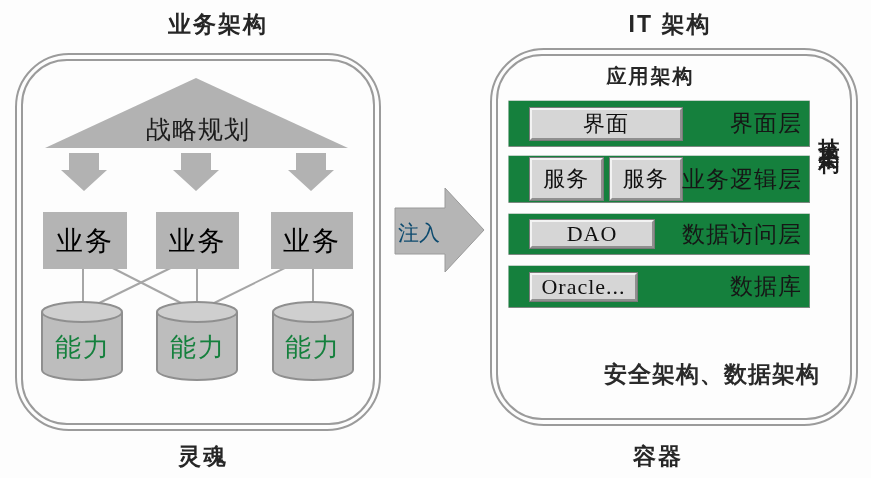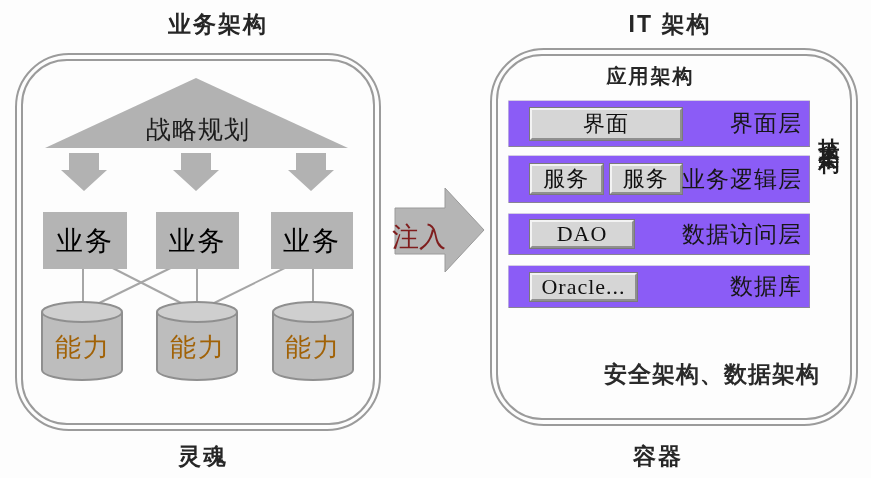--- a/index.html
+++ b/index.html
@@ -33,50 +33,50 @@
     font-family:"Liberation Serif",serif;font-size:25px;color:#1c1c1c;letter-spacing:1px;white-space:nowrap;
   }
   .bizbox{
     position:absolute;top:212px;height:57px;background:#b4b4b4;z-index:3;
     display:flex;align-items:center;justify-content:center;
     font-family:"Liberation Serif",serif;font-size:27px;color:#000000;letter-spacing:2px;
   }
   #biz1{left:43px;width:84px;} #biz2{left:156px;width:83px;} #biz3{left:271px;width:82px;}
   .caplabel{
     position:absolute;top:330px;width:84px;text-align:center;z-index:3;
-    font-family:"Liberation Serif",serif;font-size:26px;color:#a16207;letter-spacing:2px;white-space:nowrap;
+    font-family:"Liberation Serif",serif;font-size:26px;color:#15803d;letter-spacing:2px;white-space:nowrap;
   }
   #cap1{left:41px;} #cap2{left:156px;} #cap3{left:271px;}
   #inject-label{
     position:absolute;left:392px;top:219px;width:54px;text-align:center;z-index:3;
-    font-family:"Liberation Serif",serif;font-size:27px;color:#7f1d1d;white-space:nowrap;
+    font-family:"Liberation Serif",serif;font-size:21px;color:#0c4a6e;white-space:nowrap;
   }
   
   #app-header{
     position:absolute;left:548px;top:63px;width:205px;text-align:center;z-index:3;
     font-family:"Liberation Sans",sans-serif;font-size:20px;font-weight:600;color:#262626;
     letter-spacing:2px;white-space:nowrap;
   }
   .bar{
-    position:absolute;left:508px;width:302px;background:#8b5cf6;z-index:3;
+    position:absolute;left:508px;width:302px;background:#15803d;z-index:3;
     display:flex;align-items:center;box-sizing:border-box;padding:0 8px 0 22px;
     box-shadow:inset 0 1px 0 rgba(225,225,225,.85), inset 1px 0 0 rgba(215,215,215,.6),
                inset 0 -1px 0 rgba(135,135,135,.9), inset -1px 0 0 rgba(150,150,150,.7);
   }
   #bar1{top:100px;height:47px;} #bar2{top:155px;height:48px;}
   #bar3{top:213px;height:42px;} #bar4{top:265px;height:43px;}
   .btn{
     background:#d6d6d6;border:2px solid;border-color:#f3f3f3 #8f8f8f #8f8f8f #f3f3f3;
     outline:1px solid #7a7a7a;box-sizing:border-box;
     display:flex;align-items:center;justify-content:center;
     font-family:"Liberation Serif",serif;font-size:22px;color:#101010;letter-spacing:1px;white-space:nowrap;
   }
   .btn-ui{width:152px;height:32px;}
-  .btn-svc{width:74px;height:30px;}
-  .btn-dao{width:104px;height:28px;}
+  .btn-svc{width:74px;height:42px;}
+  .btn-dao{width:124px;height:28px;}
   .btn-db{width:107px;height:28px;}
   .gap{width:7px;flex:0 0 auto;}
   .layer-label{
     margin-left:auto;font-family:"Liberation Serif",serif;font-size:23px;color:#161616;
     letter-spacing:1px;white-space:nowrap;
   }
   #side-label{
     position:absolute;left:815px;top:121px;z-index:3;
     writing-mode:vertical-rl;text-orientation:upright;
     font-family:"Liberation Sans",sans-serif;font-size:21px;font-weight:600;color:#1f1f1f;

